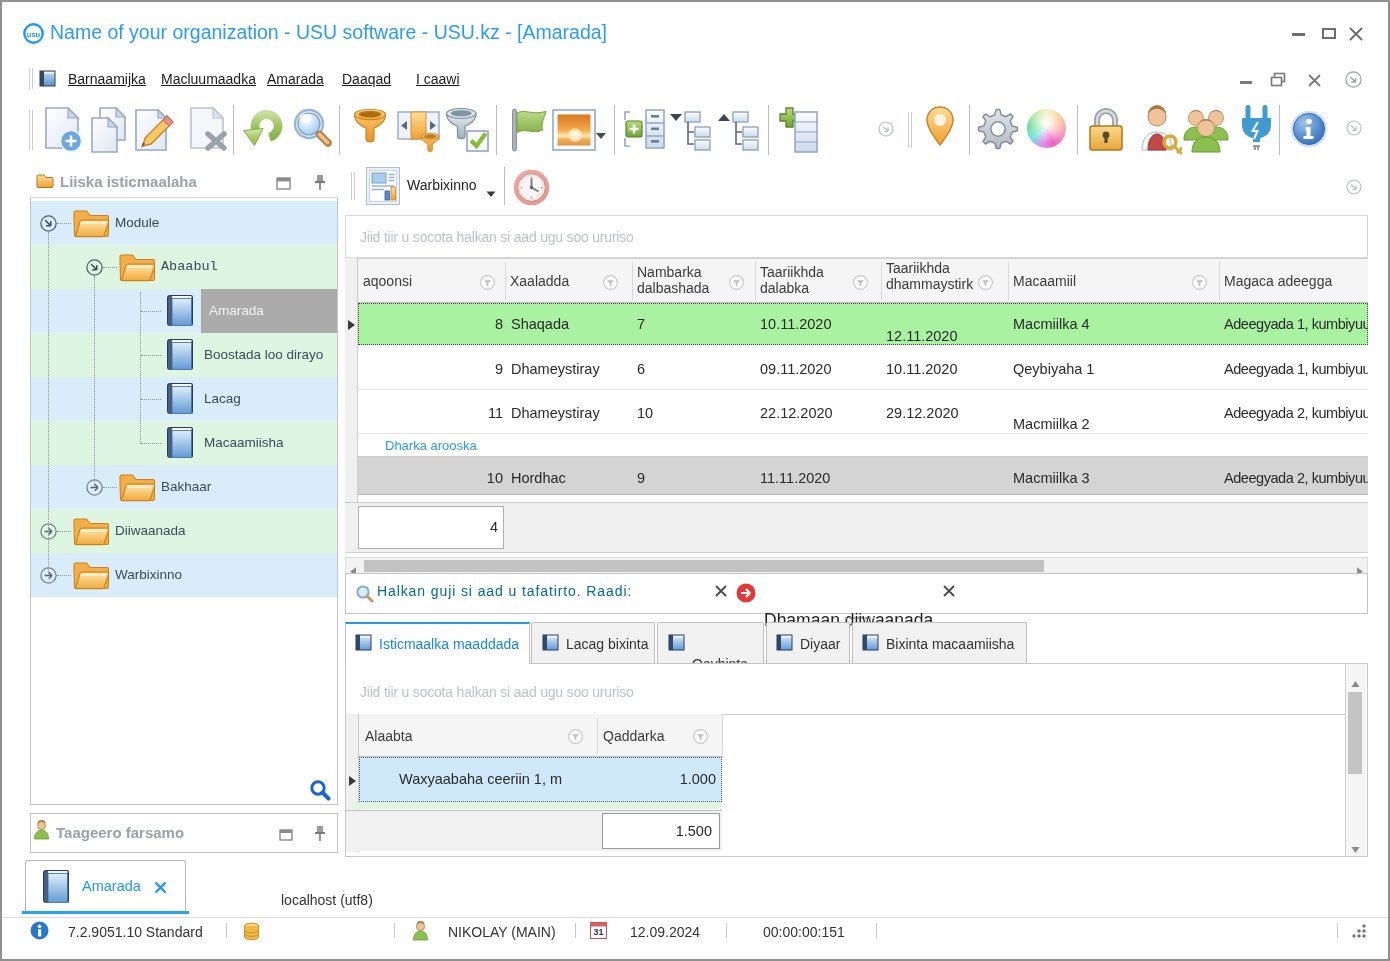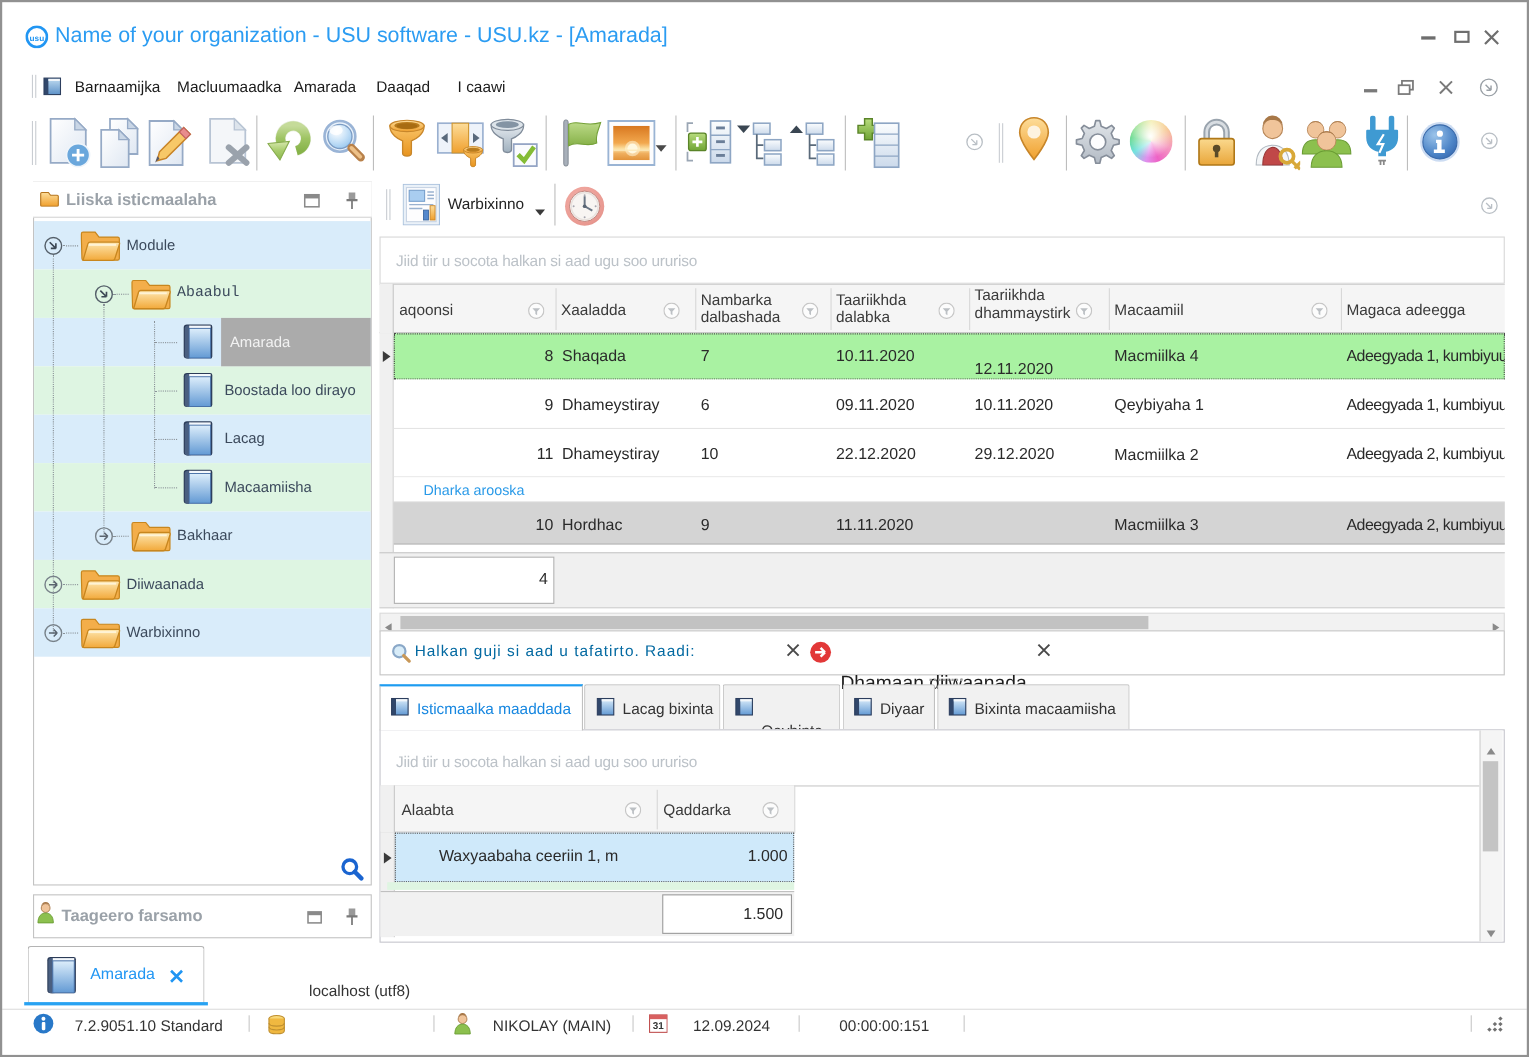--- a/index.html
+++ b/index.html
@@ -2,21 +2,21 @@
 <html><head><meta charset="utf-8"><style>
 *{margin:0;padding:0;box-sizing:border-box;}
 html,body{width:1390px;height:961px;}
 body{font-family:"Liberation Sans",sans-serif;background:#fff;position:relative;overflow:hidden;}
 .frame{position:absolute;left:0;top:0;width:1390px;height:961px;border:2px solid #919191;pointer-events:none;z-index:99;}
 .abs{position:absolute;}
 .ell{white-space:nowrap;overflow:hidden;}
 
 .title{position:absolute;left:50px;top:21px;font-size:19.5px;color:#2b9cf2;white-space:nowrap;}
 
-.menu{position:absolute;top:64px;height:30px;font-size:14px;color:#1b1b1b;line-height:30px;white-space:nowrap;}
+.menu{position:absolute;top:64px;height:30px;font-size:14px;color:#1b1b1b;line-height:30px;white-space:nowrap;text-decoration:underline;}
 
 .phdr{font-size:15px;font-weight:bold;color:#9aa1a8;}
 
 .trow{position:absolute;left:31px;width:306px;height:44px;}
 .t-blue{background:#d9ecfa;}
 .t-green{background:#def5e2;}
 .tlabel{position:absolute;font-size:13.5px;color:#3c4a5c;top:14px;}
 .cell{position:absolute;font-size:14.5px;color:#2a2a2a;white-space:nowrap;}
 .sep-v{position:absolute;width:1px;background:#c9c9c9;}
 .gripline{position:absolute;width:1px;background:#c9cdd2;}
@@ -643,21 +643,21 @@
 <div class="cell" style="left:886px;top:361px;">10.11.2020</div>
 <div class="cell" style="left:1013px;top:361px;">Qeybiyaha 1</div>
 <div class="cell ell" style="letter-spacing:-0.45px;left:1224px;top:361px;width:144px;">Adeegyada 1, kumbiyuu</div>
 
 <div class="abs" style="left:358px;top:390px;width:1010px;height:44px;background:#fff;border-bottom:1px solid #e4e4e4;"></div>
 <div class="cell" style="left:358px;top:405px;width:145px;text-align:right;">11</div>
 <div class="cell" style="left:511px;top:405px;">Dhameystiray</div>
 <div class="cell" style="left:637px;top:405px;">10</div>
 <div class="cell" style="left:760px;top:405px;">22.12.2020</div>
 <div class="cell" style="left:886px;top:405px;">29.12.2020</div>
-<div class="cell" style="left:1013px;top:406px;">Macmiilka 2</div>
+<div class="cell" style="left:1013px;top:416px;">Macmiilka 2</div>
 <div class="cell ell" style="letter-spacing:-0.45px;left:1224px;top:405px;width:144px;">Adeegyada 2, kumbiyuu</div>
 
 <div class="abs" style="left:358px;top:434px;width:1010px;height:23px;background:#fff;border-bottom:1px solid #c8c8c8;"></div>
 <div class="cell" style="left:385px;top:438px;color:#2a9ae8;font-size:13px;">Dharka arooska</div>
 
 <div class="abs" style="left:358px;top:457px;width:1010px;height:38px;background:#d4d4d4;border-bottom:1px solid #b8b8b8;"></div>
 <div class="cell" style="left:358px;top:470px;width:145px;text-align:right;">10</div>
 <div class="cell" style="left:511px;top:470px;">Hordhac</div>
 <div class="cell" style="left:637px;top:470px;">9</div>
 <div class="cell" style="left:760px;top:470px;">11.11.2020</div>

